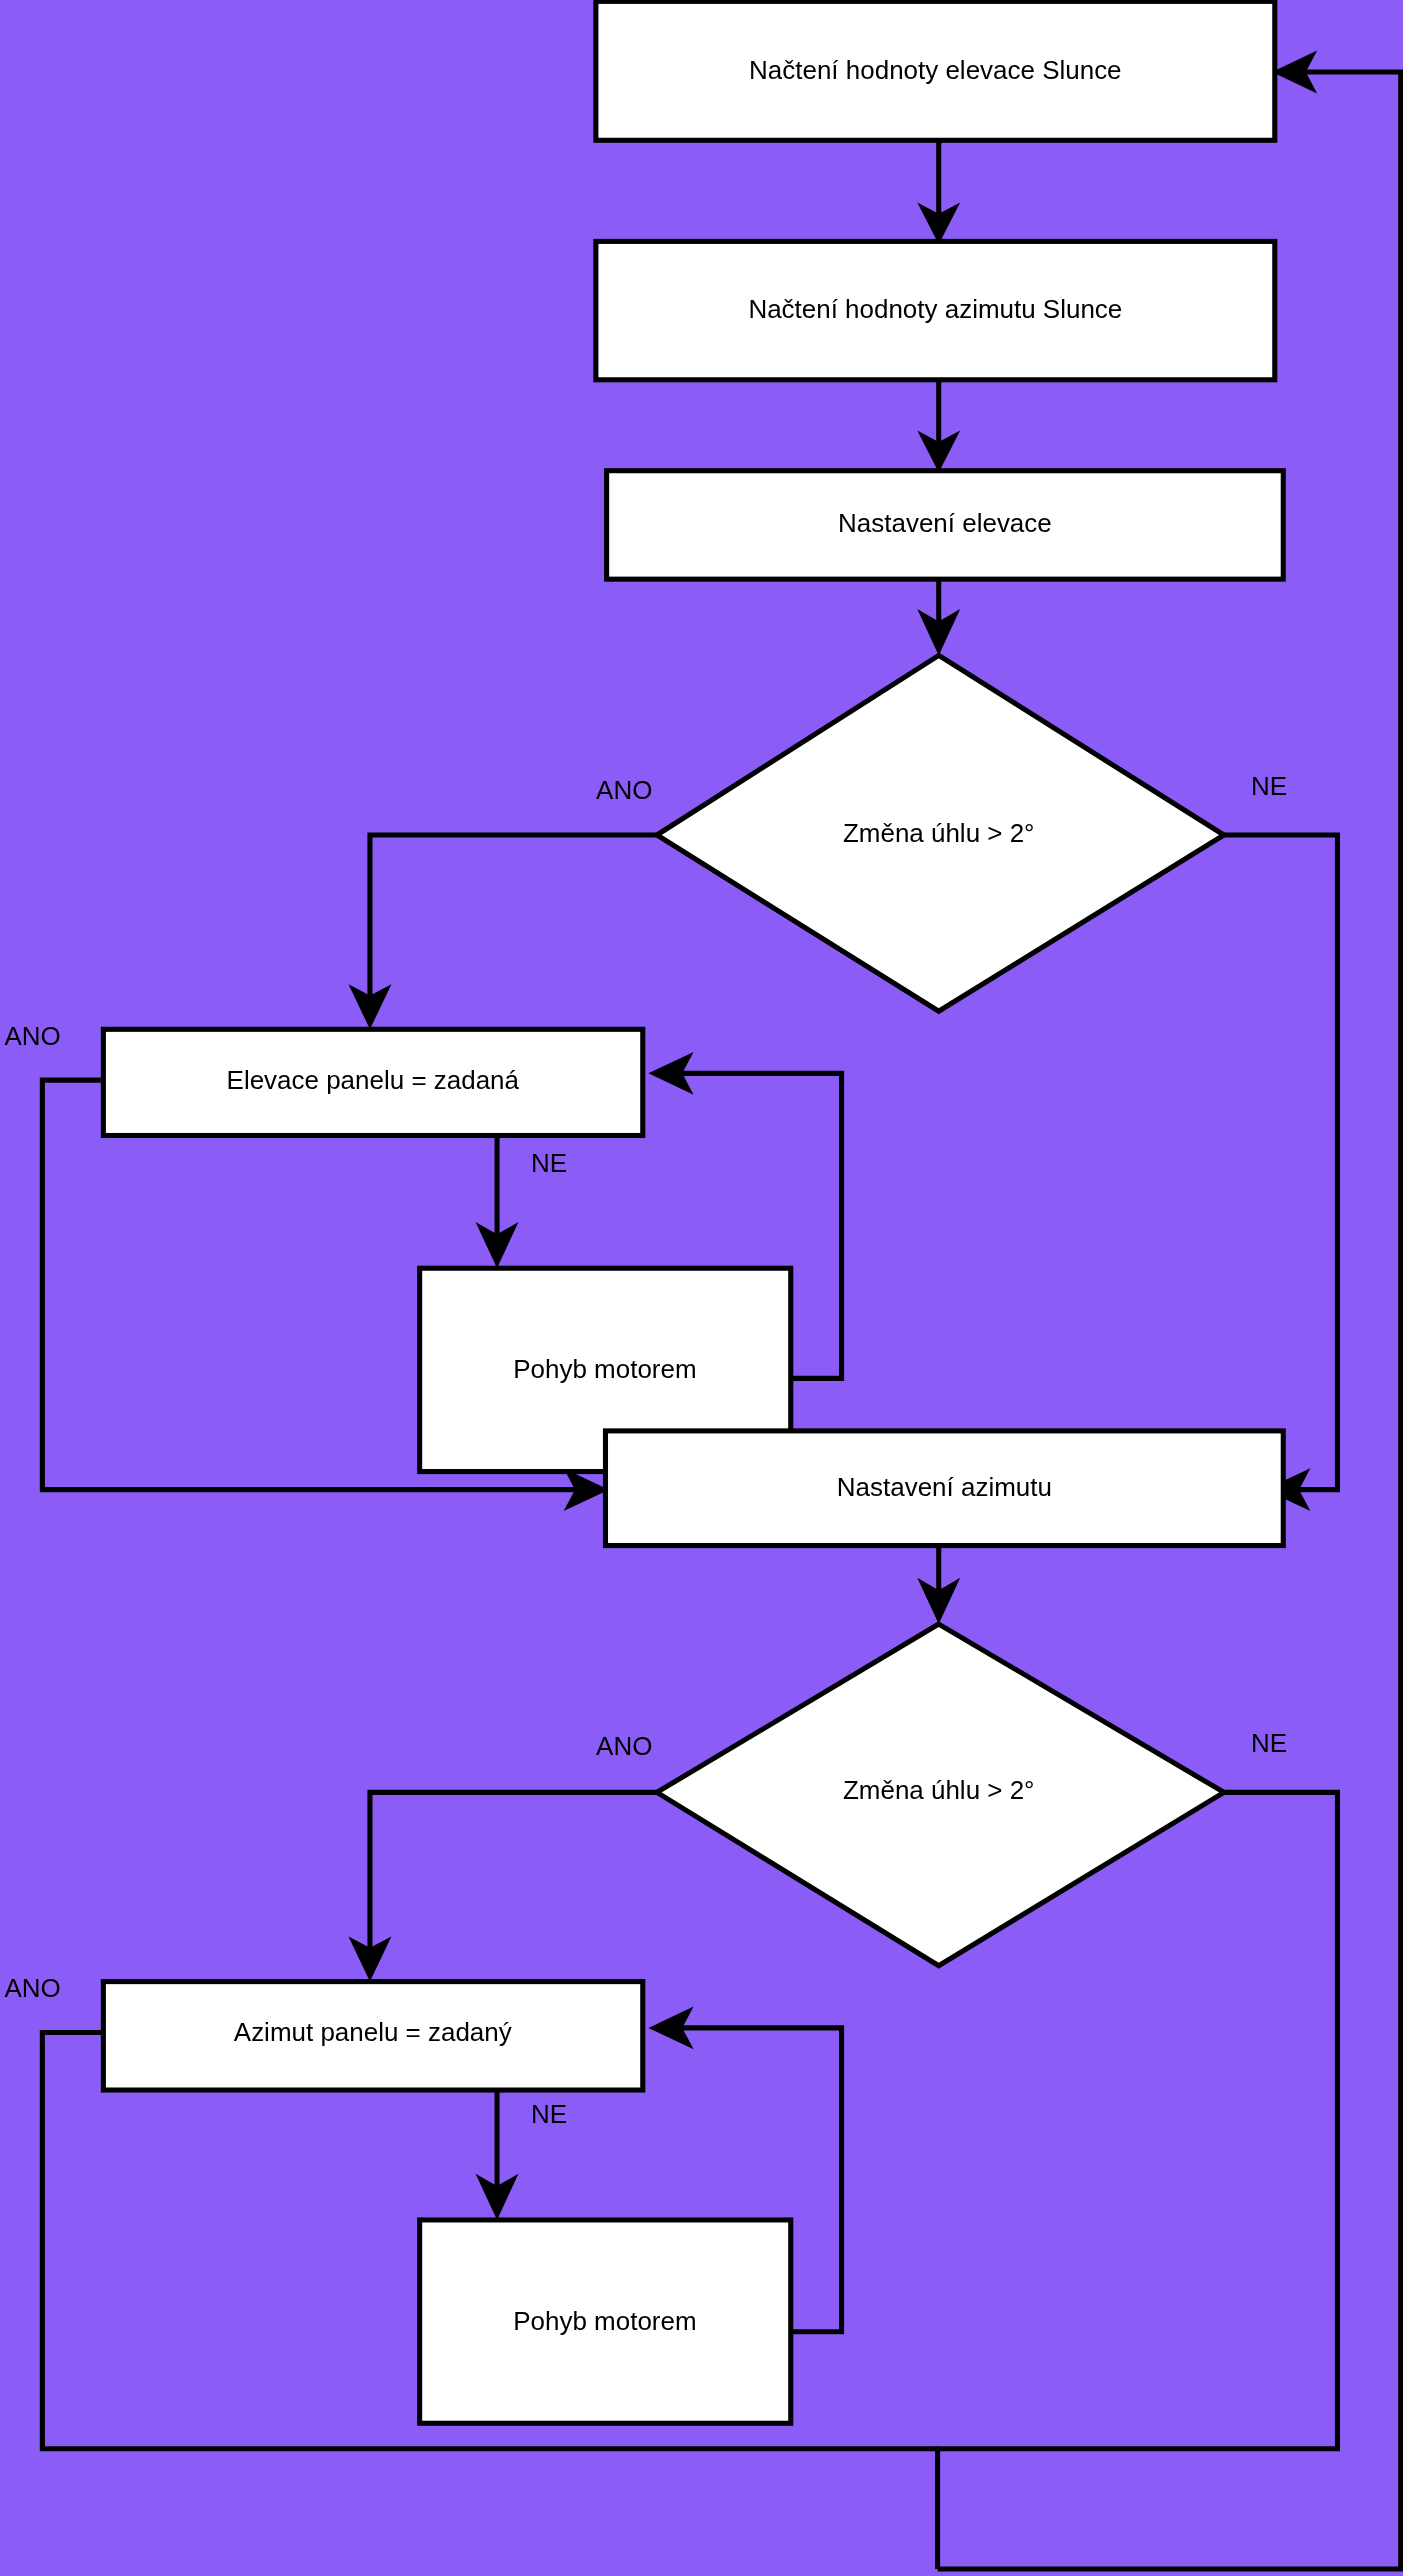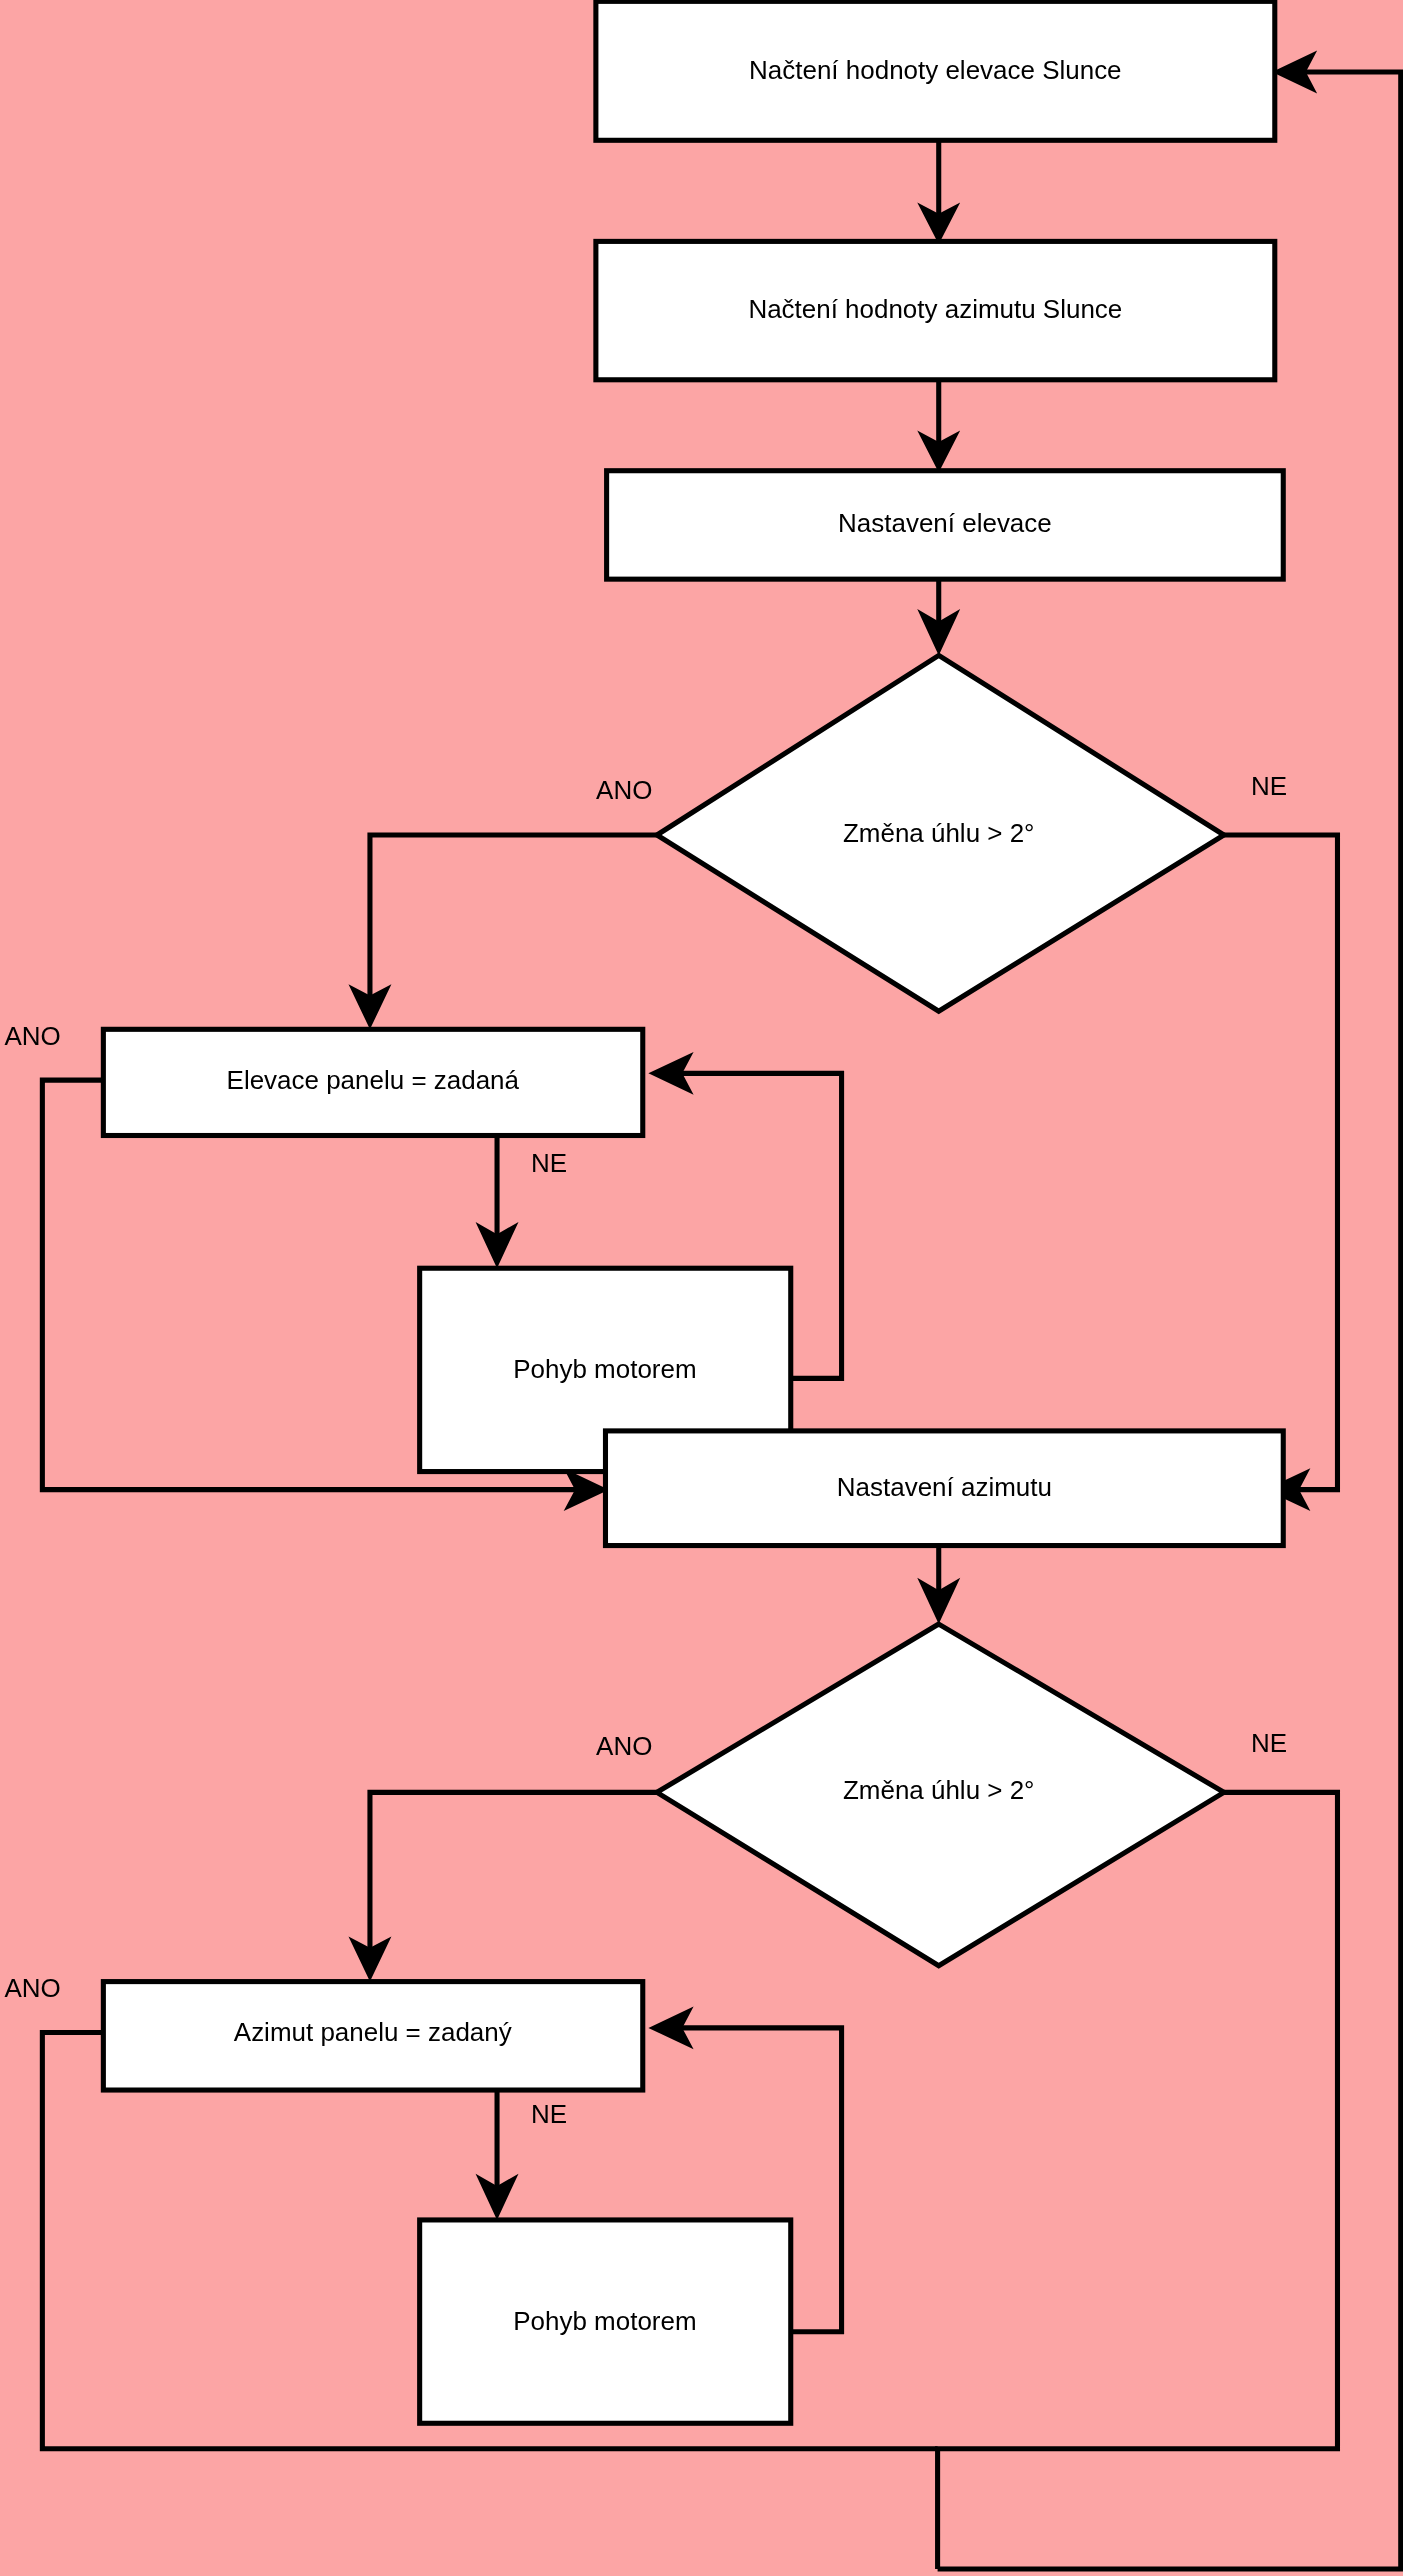--- a/index.html
+++ b/index.html
@@ -10,21 +10,21 @@
   body {
     width: 1403px;
     height: 2576px;
     font-family: "Liberation Sans", sans-serif;
     overflow: hidden;
   }
   #flowchart-root {
     position: relative;
     width: 1403px;
     height: 2576px;
-    background: #fca5a5;
+    background: #8b5cf6;
   }
   svg.diagram {
     display: block;
     width: 1403px;
     height: 2576px;
   }
   .node-box {
     fill: #ffffff;
     stroke: #000000;
     stroke-width: 9;

